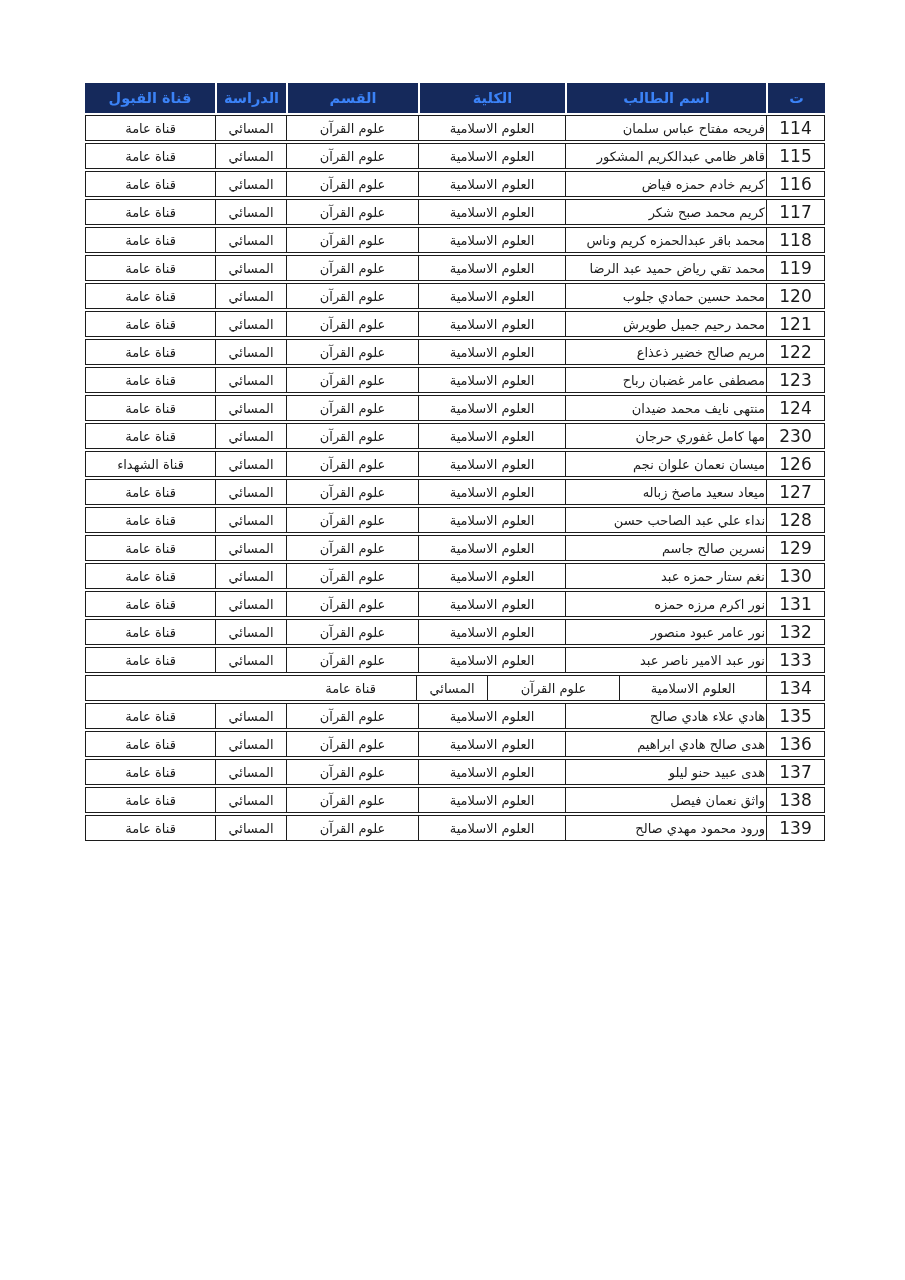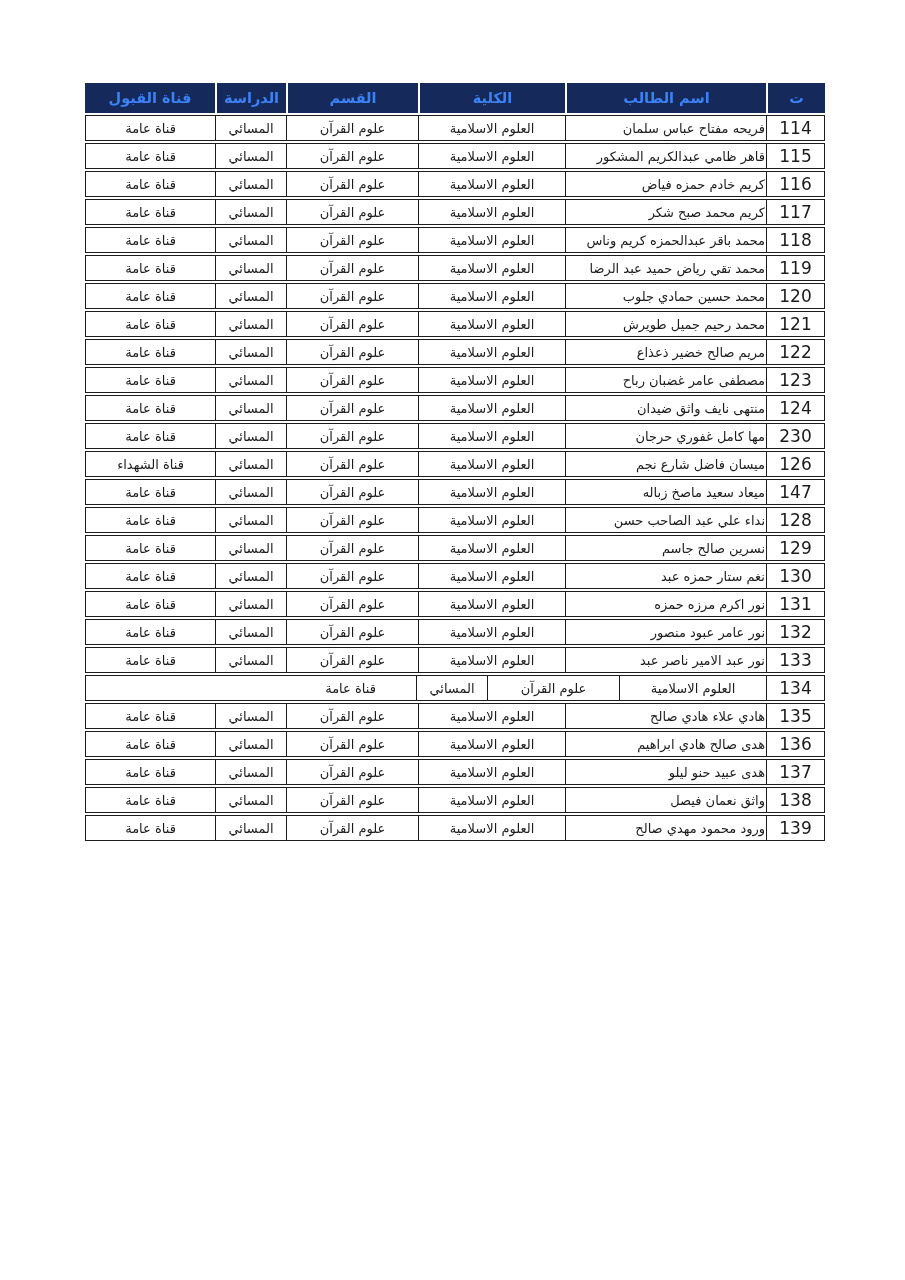--- a/index.html
+++ b/index.html
@@ -163,47 +163,47 @@
     <div class="cell w-no">123</div>
     <div class="cell w-name">مصطفى عامر غضبان رباح</div>
     <div class="cell w-college">العلوم الاسلامية</div>
     <div class="cell w-dept">علوم القرآن</div>
     <div class="cell w-study">المسائي</div>
     <div class="cell w-chan">قناة عامة</div>
   </div>
 
   <div class="trow">
     <div class="cell w-no">124</div>
-    <div class="cell w-name">منتهى نايف واثق ضيدان</div>
+    <div class="cell w-name">منتهى نايف محمد ضيدان</div>
     <div class="cell w-college">العلوم الاسلامية</div>
     <div class="cell w-dept">علوم القرآن</div>
     <div class="cell w-study">المسائي</div>
     <div class="cell w-chan">قناة عامة</div>
   </div>
 
   <div class="trow">
     <div class="cell w-no">230</div>
     <div class="cell w-name">مها كامل غفوري حرجان</div>
     <div class="cell w-college">العلوم الاسلامية</div>
     <div class="cell w-dept">علوم القرآن</div>
     <div class="cell w-study">المسائي</div>
     <div class="cell w-chan">قناة عامة</div>
   </div>
 
   <div class="trow">
     <div class="cell w-no">126</div>
-    <div class="cell w-name">ميسان فاضل شارع نجم</div>
+    <div class="cell w-name">ميسان نعمان علوان نجم</div>
     <div class="cell w-college">العلوم الاسلامية</div>
     <div class="cell w-dept">علوم القرآن</div>
     <div class="cell w-study">المسائي</div>
     <div class="cell w-chan">قناة الشهداء</div>
   </div>
 
   <div class="trow">
-    <div class="cell w-no">147</div>
+    <div class="cell w-no">127</div>
     <div class="cell w-name">ميعاد سعيد ماصخ زباله</div>
     <div class="cell w-college">العلوم الاسلامية</div>
     <div class="cell w-dept">علوم القرآن</div>
     <div class="cell w-study">المسائي</div>
     <div class="cell w-chan">قناة عامة</div>
   </div>
 
   <div class="trow">
     <div class="cell w-no">128</div>
     <div class="cell w-name">نداء علي عبد الصاحب حسن</div>

